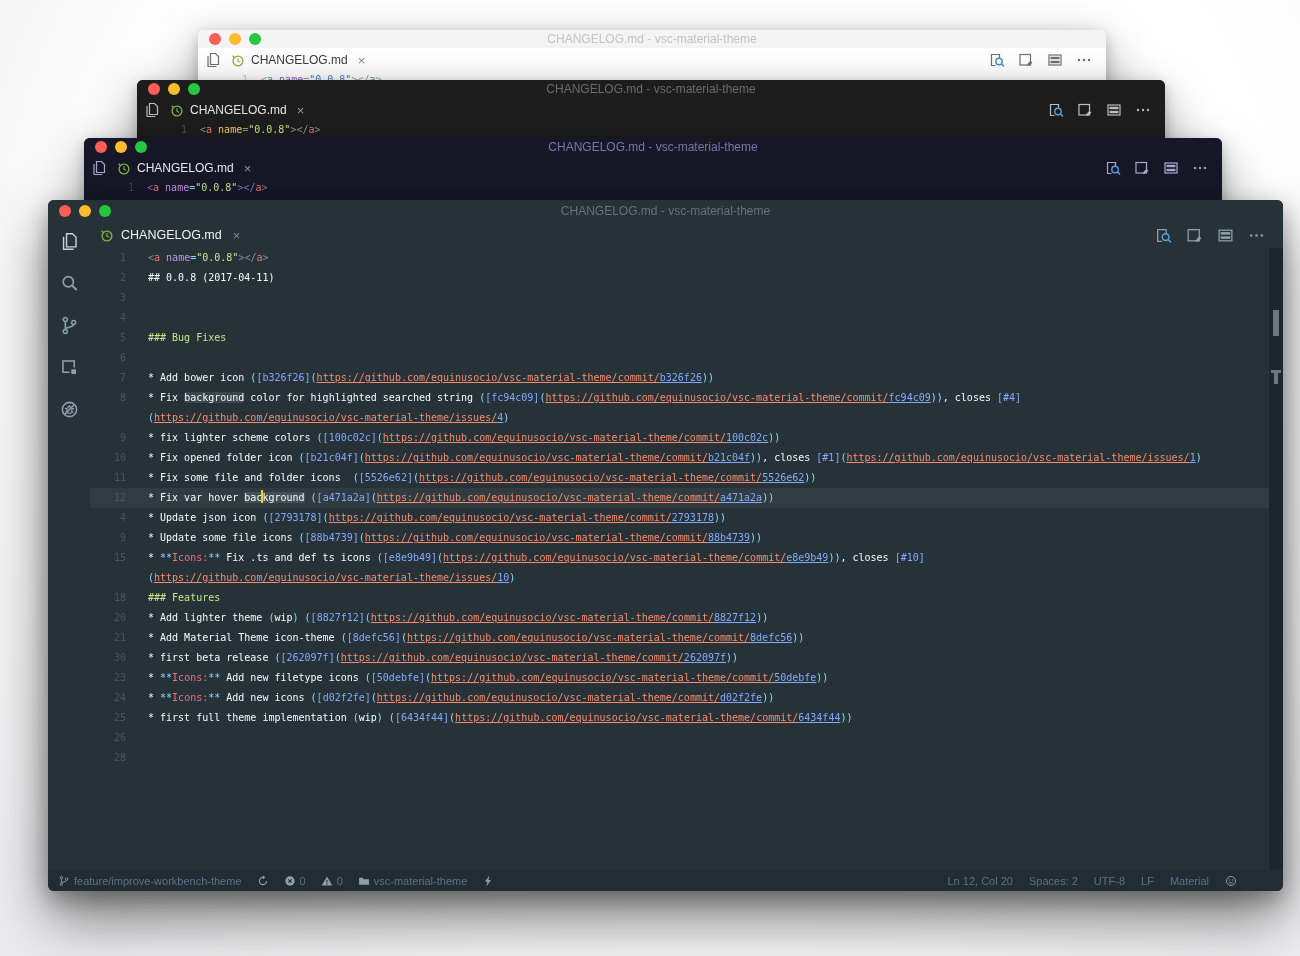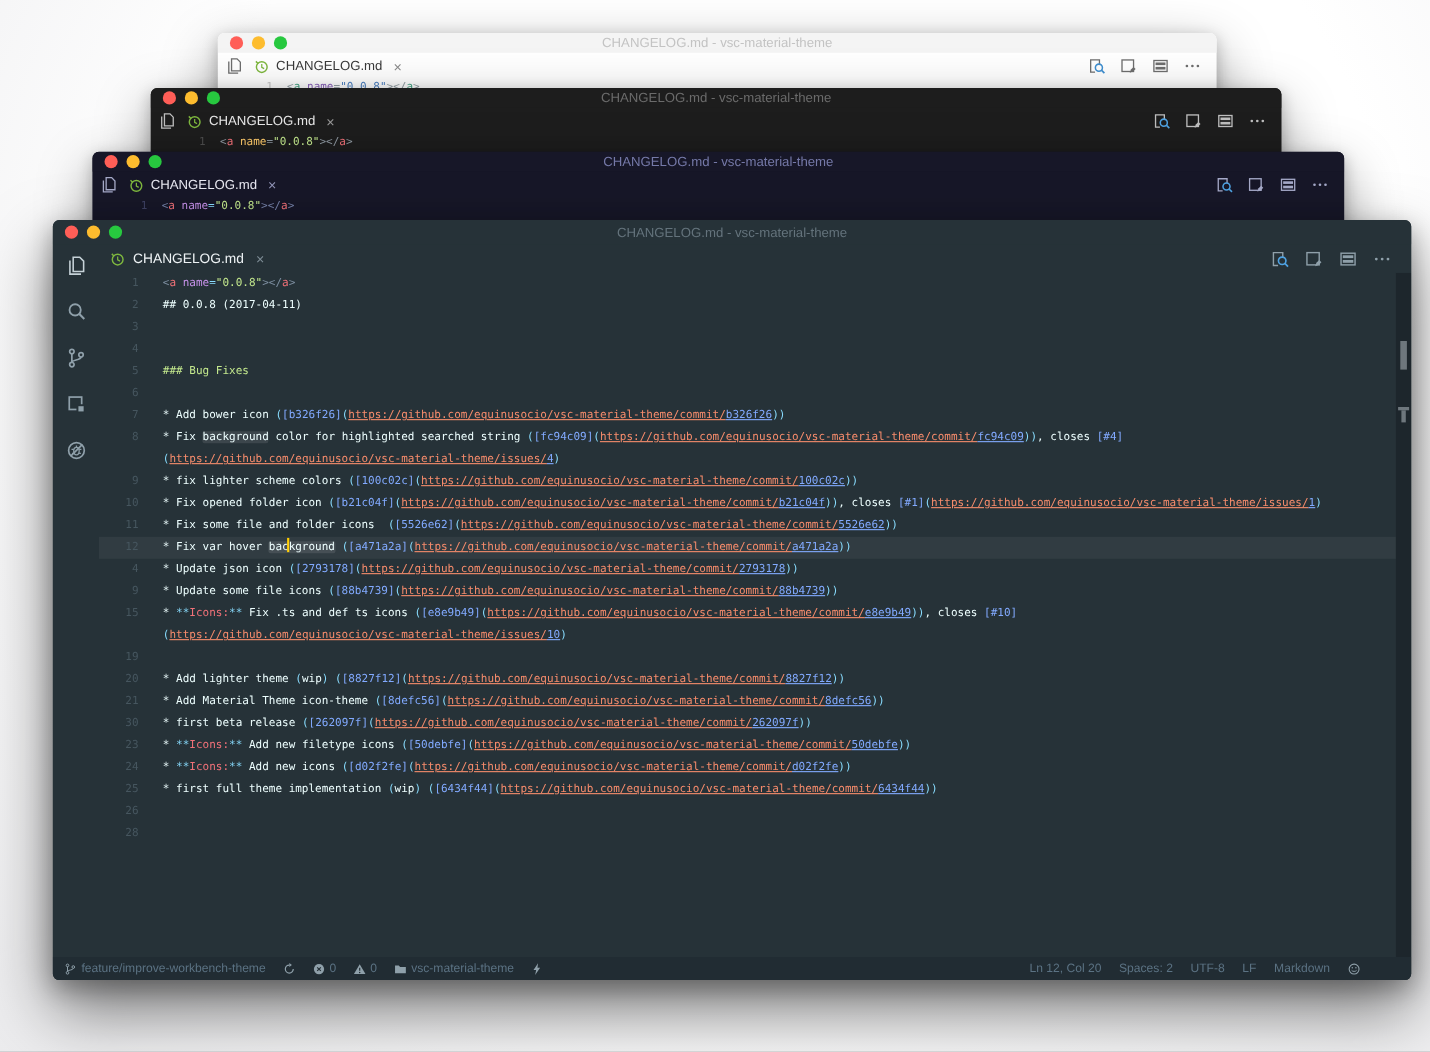--- a/index.html
+++ b/index.html
@@ -413,22 +413,22 @@
             </div>
             <div class="row">
               <span class="ln">15</span>
               <span class="code"><span style="color: var(--txt);">* </span><span style="color: var(--cyan);">**</span><span style="color: var(--red);">Icons:</span><span style="color: var(--cyan);">**</span><span style="color: var(--txt);"> Fix .ts and def ts icons </span><span style="color: var(--cyan);">(</span><span style="color: var(--blue);">[e8e9b49]</span><span style="color: var(--cyan);">(</span><span class="u" style="color: var(--orange);">https://github.com/equinusocio/vsc-material-theme/commit/</span><span class="u" style="color: var(--blue);">e8e9b49</span><span style="color: var(--cyan);">))</span><span style="color: var(--txt);">, closes </span><span style="color: var(--blue);">[#10]</span></span>
             </div>
             <div class="row">
               <span class="ln"></span>
               <span class="code"><span style="color: var(--cyan);">(</span><span class="u" style="color: var(--orange);">https://github.com/equinusocio/vsc-material-theme/issues/</span><span class="u" style="color: var(--blue);">10</span><span style="color: var(--cyan);">)</span></span>
             </div>
             <div class="row">
-              <span class="ln">19</span>
-              <span class="code"></span>
+              <span class="ln">18</span>
+              <span class="code"><span style="color: var(--green);">### Features</span></span>
             </div>
             <div class="row">
               <span class="ln">20</span>
               <span class="code"><span style="color: var(--txt);">* Add lighter theme </span><span style="color: var(--cyan);">(</span><span style="color: var(--txt);">wip</span><span style="color: var(--cyan);">)</span><span style="color: var(--txt);"> </span><span style="color: var(--cyan);">(</span><span style="color: var(--blue);">[8827f12]</span><span style="color: var(--cyan);">(</span><span class="u" style="color: var(--orange);">https://github.com/equinusocio/vsc-material-theme/commit/</span><span class="u" style="color: var(--blue);">8827f12</span><span style="color: var(--cyan);">))</span></span>
             </div>
             <div class="row">
               <span class="ln">21</span>
               <span class="code"><span style="color: var(--txt);">* Add Material Theme icon-theme </span><span style="color: var(--cyan);">(</span><span style="color: var(--blue);">[8defc56]</span><span style="color: var(--cyan);">(</span><span class="u" style="color: var(--orange);">https://github.com/equinusocio/vsc-material-theme/commit/</span><span class="u" style="color: var(--blue);">8defc56</span><span style="color: var(--cyan);">))</span></span>
             </div>
             <div class="row">
@@ -525,21 +525,21 @@
         <span class="st-item">
           <span>Spaces: 2</span>
         </span>
         <span class="st-item">
           <span>UTF-8</span>
         </span>
         <span class="st-item">
           <span>LF</span>
         </span>
         <span class="st-item">
-          <span>Markdown</span>
+          <span>Material</span>
         </span>
         <span class="st-item">
           <span class="ic ic-12">
             <svg viewBox="0 0 16 16">
               <circle cx="8" cy="8" r="6" fill="none" stroke="currentColor" stroke-width="1.3"></circle>
               <circle cx="5.8" cy="6.5" r="0.9" fill="currentColor"></circle>
               <circle cx="10.2" cy="6.5" r="0.9" fill="currentColor"></circle>
               <path d="M5 9.5c.9 1.7 5.1 1.7 6 0" fill="none" stroke="currentColor" stroke-width="1.2"></path>
             </svg>
           </span>

